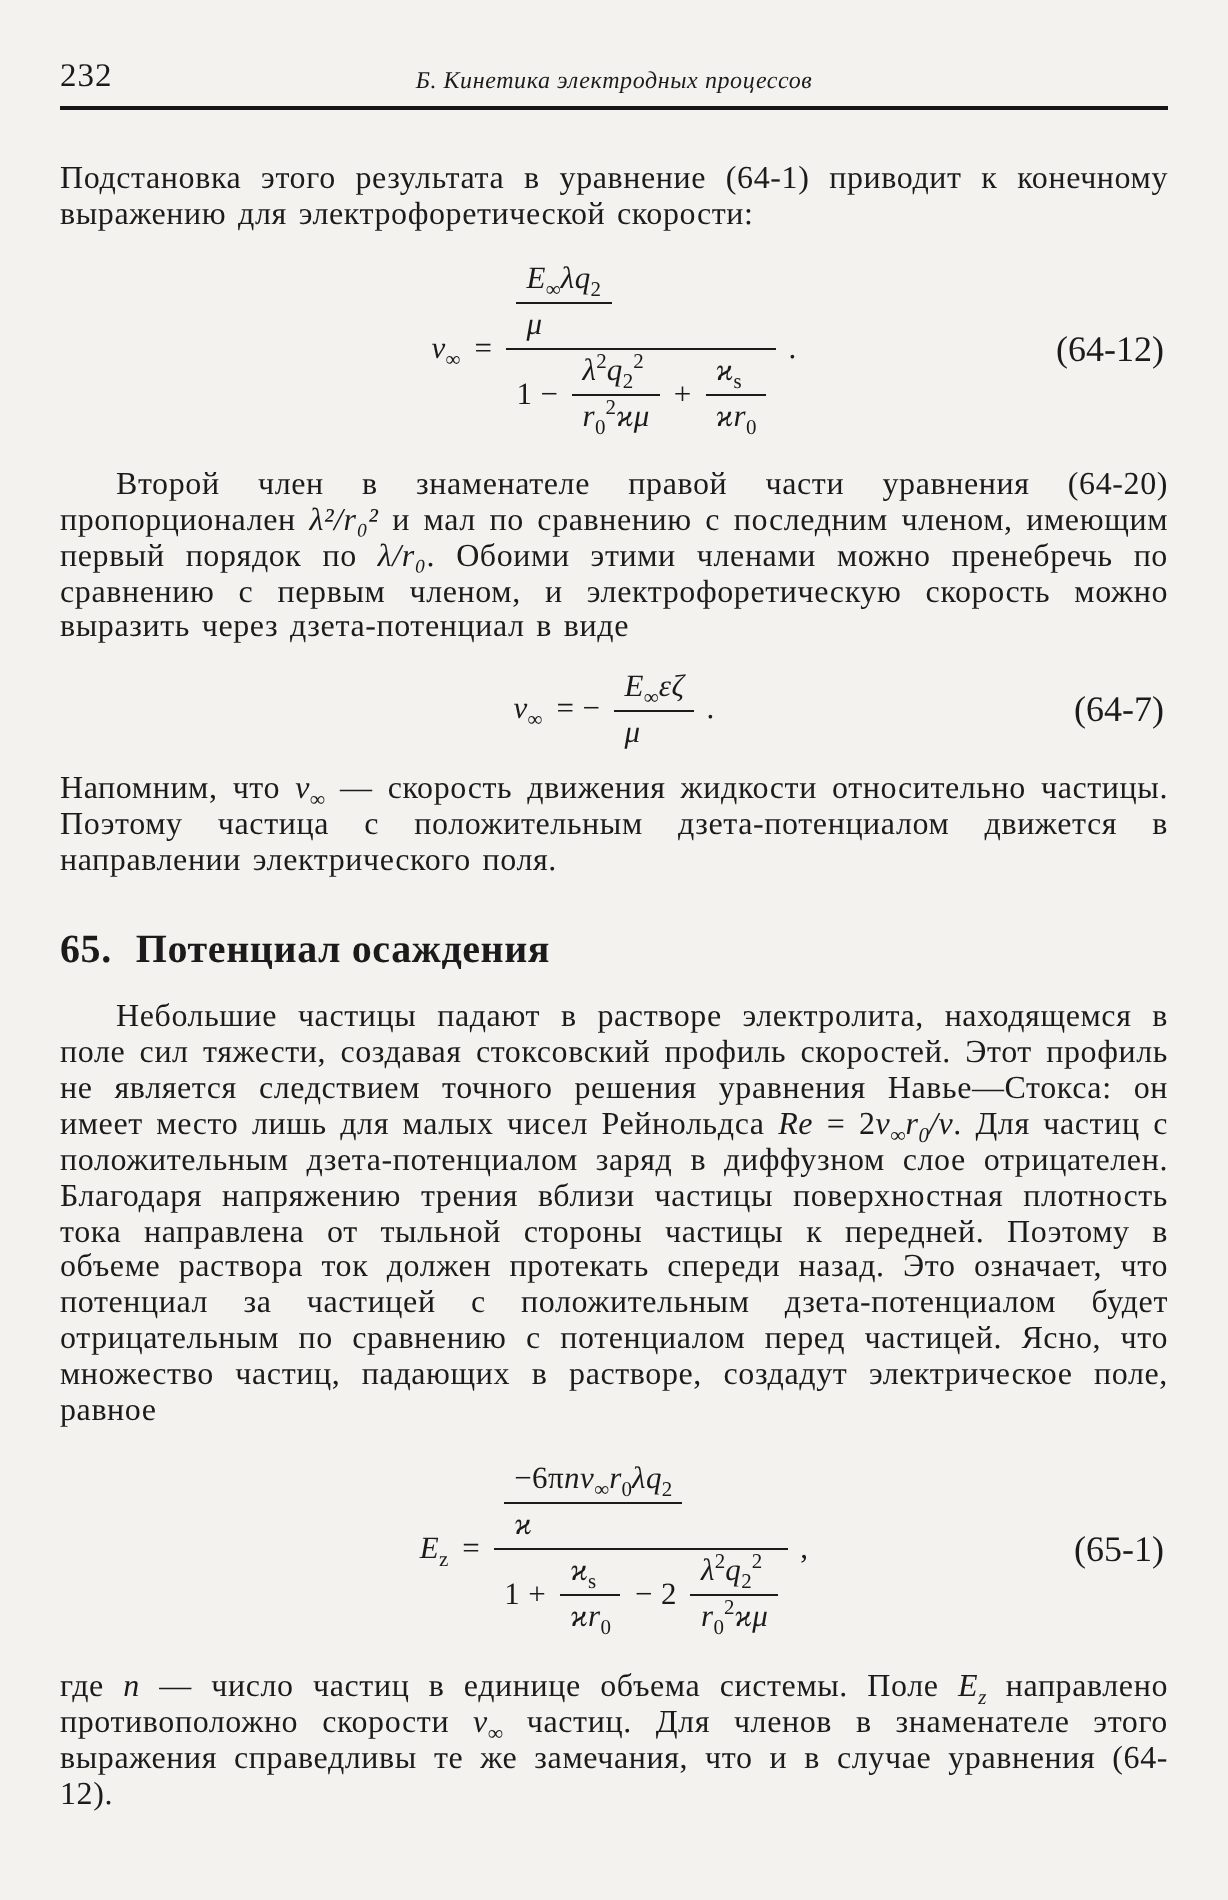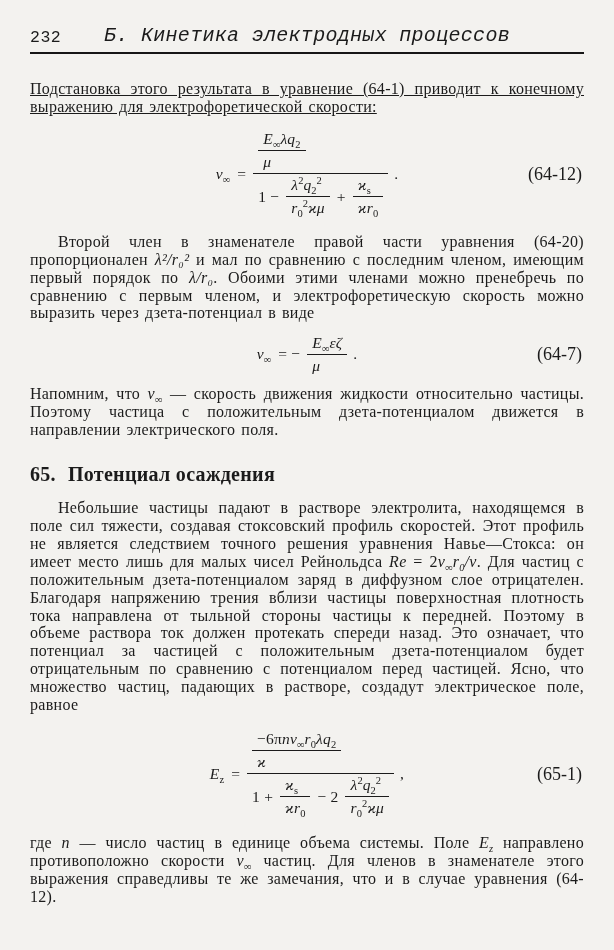--- a/index.html
+++ b/index.html
@@ -21,44 +21,43 @@
     padding:0 30px;
     background:var(--page-bg);
     overflow:hidden;
   }
   
   .header{
     position:relative;
     padding-top:28px;
     padding-bottom:5px;
     border-bottom:2.5px solid var(--rule);
-    font-family:Liberation Mono, monospace;
   }
   .pagenum{
     font-size:16.5px;
     letter-spacing:.5px;
   }
   .runtitle{
     position:absolute;
     left:0;right:0;bottom:5px;
     text-align:center;
     font-style:italic;
-    font-size:20px;
+    font-size:12px;
     letter-spacing:.3px;
   }
   
   p.body{
     margin:0;
     font-size:16px;
     line-height:17.9px;
     text-align:justify;
     letter-spacing:.3px;
     word-spacing:1.6px;
   }
-  p.first{margin-top:26px;text-decoration:underline;}
+  p.first{margin-top:26px;}
   .ind{text-indent:28px;}
   .mi{font-style:italic;}
   sub,sup{font-size:10.5px;line-height:0;letter-spacing:0;}
   
   h2.sect{
     margin:24px 0 13px 0;
     font-family:"Liberation Serif","DejaVu Serif",serif;
     font-weight:bold;
     font-size:20px;
     letter-spacing:.3px;

